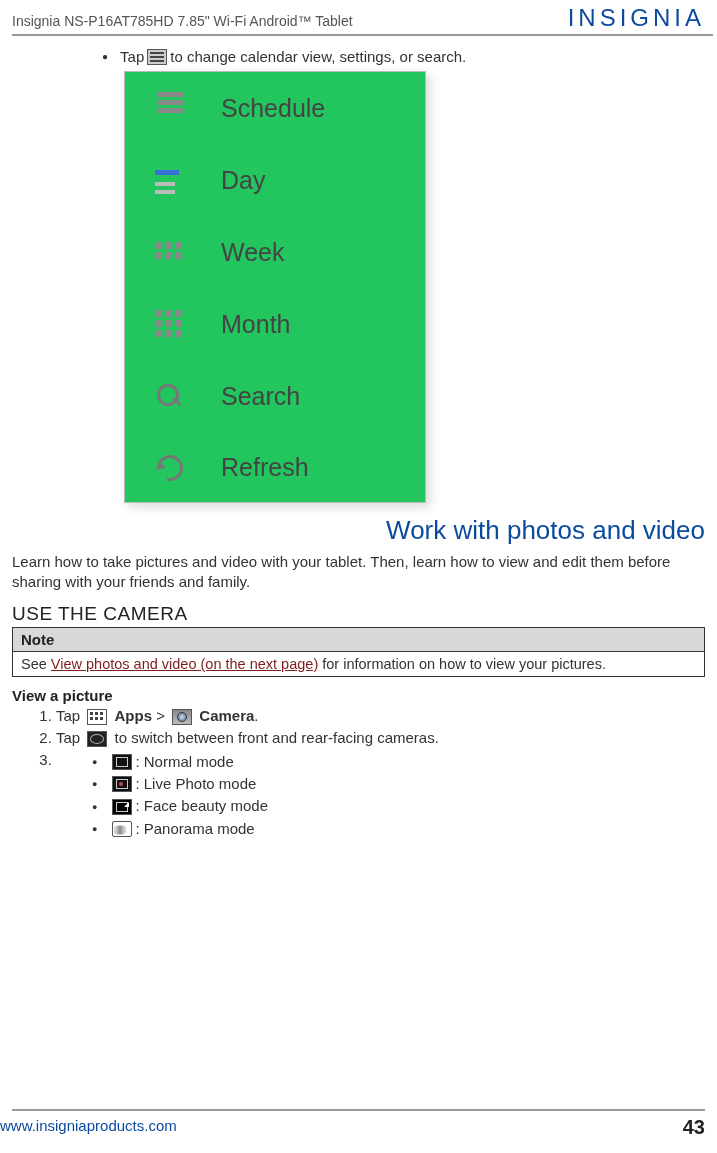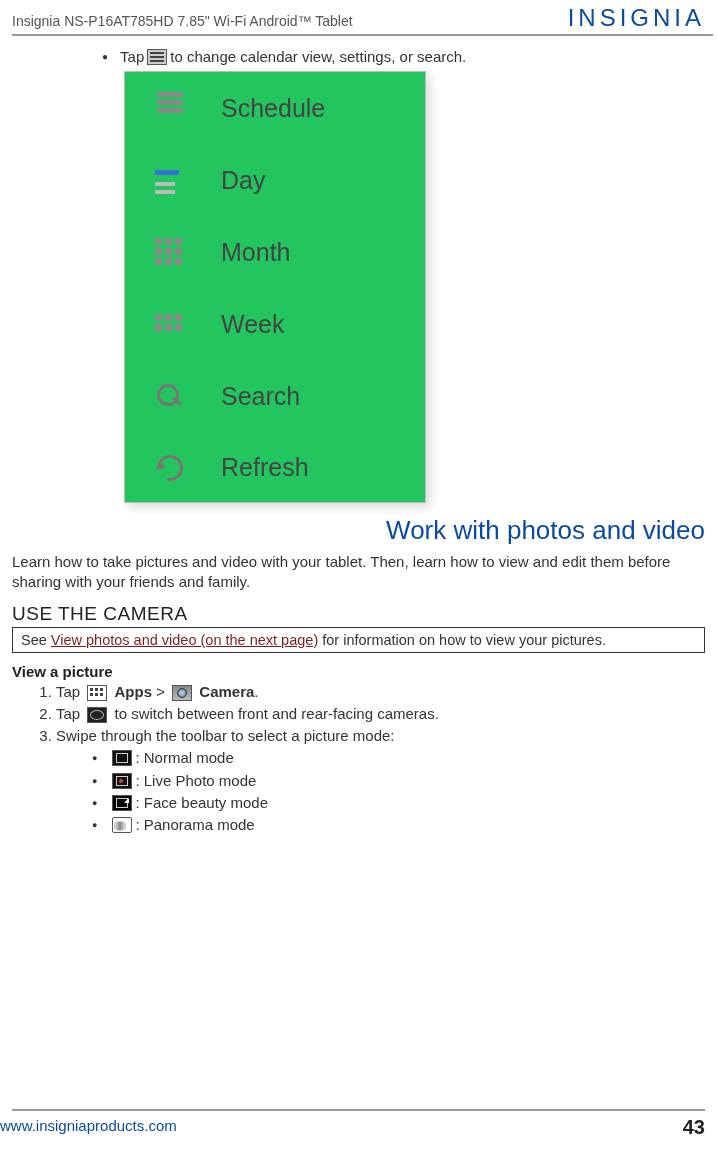--- a/index.html
+++ b/index.html
@@ -363,65 +363,67 @@
     <div class="calmenu">
       <div class="item">
         <span class="ico schedule"></span>
         <span>Schedule</span>
       </div>
       <div class="item">
         <span class="ico day"></span>
         <span>Day</span>
       </div>
       <div class="item">
+        <span class="ico week"></span>
+        <span>Week</span>
+      </div>
+      <div class="item">
         <span class="ico month"></span>
         <span>Month</span>
-      </div>
-      <div class="item">
-        <span class="ico week"></span>
-        <span>Week</span>
       </div>
       <div class="item">
         <span class="ico search"></span>
         <span>Search</span>
       </div>
       <div class="item short">
         <span class="ico refresh"></span>
         <span>Refresh</span>
       </div>
     </div>
 
     <h2 class="section">Work with photos and video</h2>
     <p class="intro">Learn how to take pictures and video with your tablet. Then, learn how to view and edit them before sharing with your friends and family.</p>
 
     <h3 class="sub">USE THE CAMERA</h3>
 
     <table class="note">
       <tbody>
+          <tr>
+            <th>Note</th>
+          </tr>
       <tr>
             <td>
         <span>See </span><span class="link-underline">View photos and video (on the next page)</span><span> for information on how to view your pictures.</span>
       </td>
           </tr>
     </tbody>
       </table>
 
     <div class="take-pic-title">View a picture</div>
 
     <ol class="steps">
       <li>
         <span>Tap </span><span class="inline-icon-box apps"></span>
         <b>Apps</b><span> &gt; </span><span class="inline-icon-box camera"></span>
         <b>Camera</b><span>.</span>
       </li>
       <li>
         <span>Tap </span><span class="inline-icon-box switch"></span><span> to switch between front and rear-facing cameras.</span>
       </li>
       <li>
-        <span>Swipe through the toolbar to select a picture mode:</span>
         <ul class="sub">
           <li>
             <span class="bullet">●</span>
             <span class="inline-icon-box mode"></span>
             <span>: Normal mode</span>
           </li>
           <li>
             <span class="bullet">●</span>
             <span class="inline-icon-box mode live"></span>
             <span>: Live Photo mode</span>

